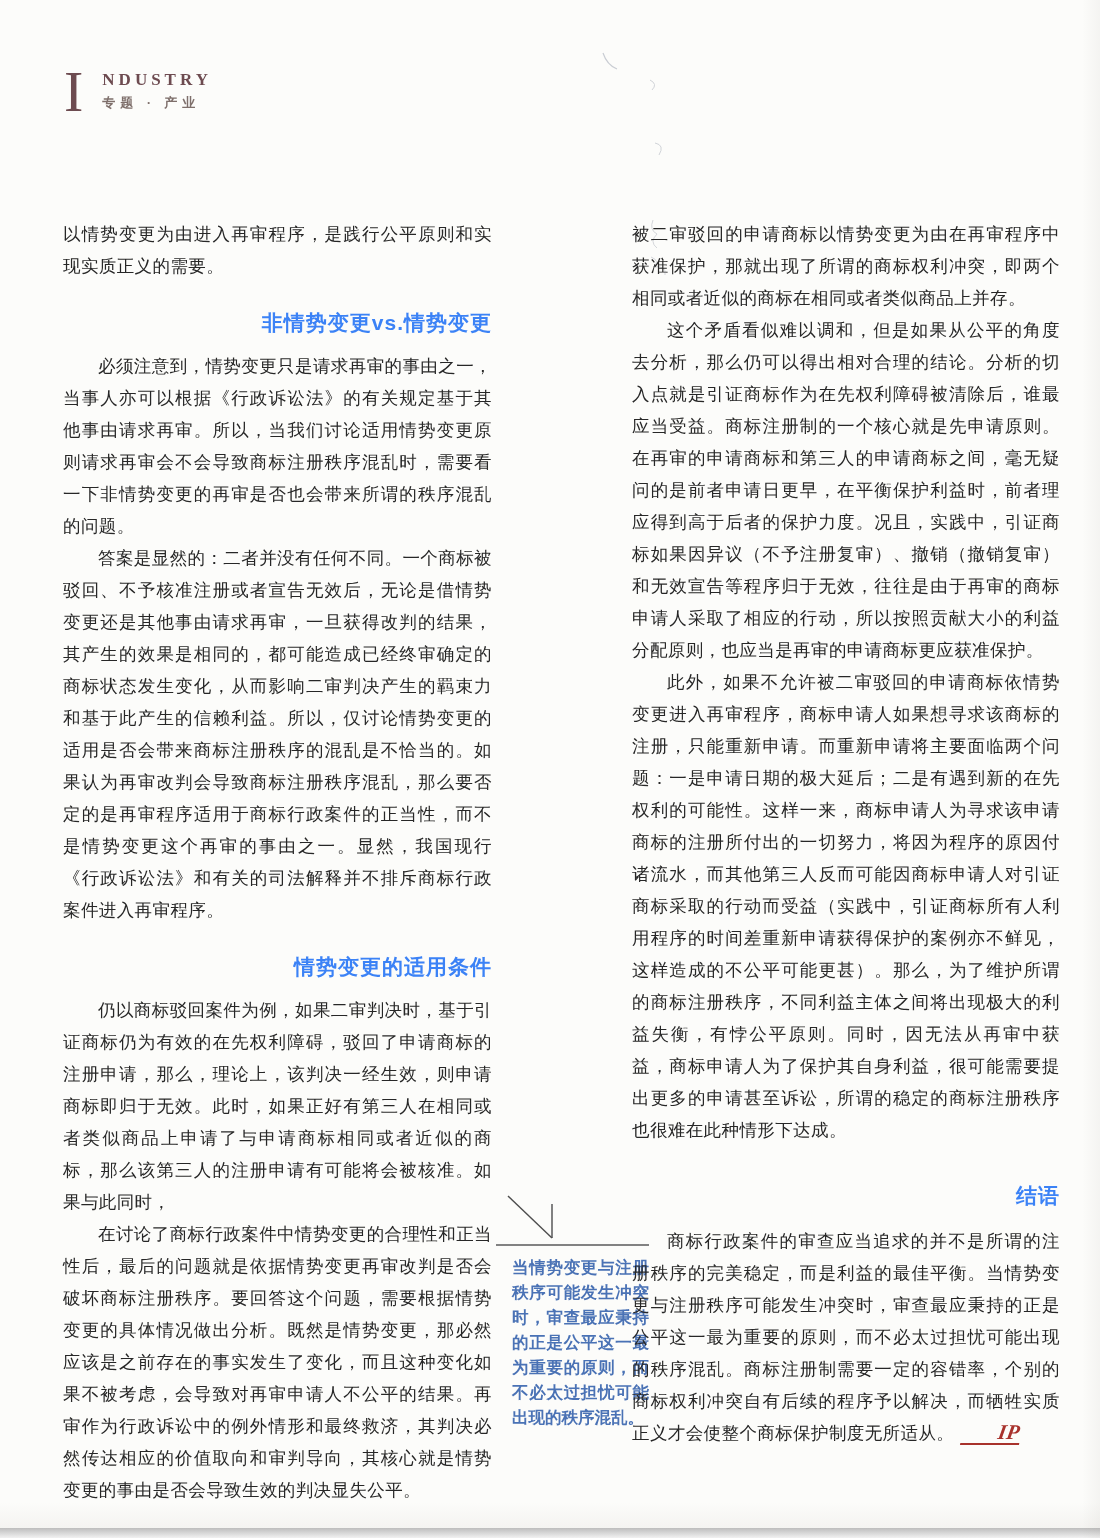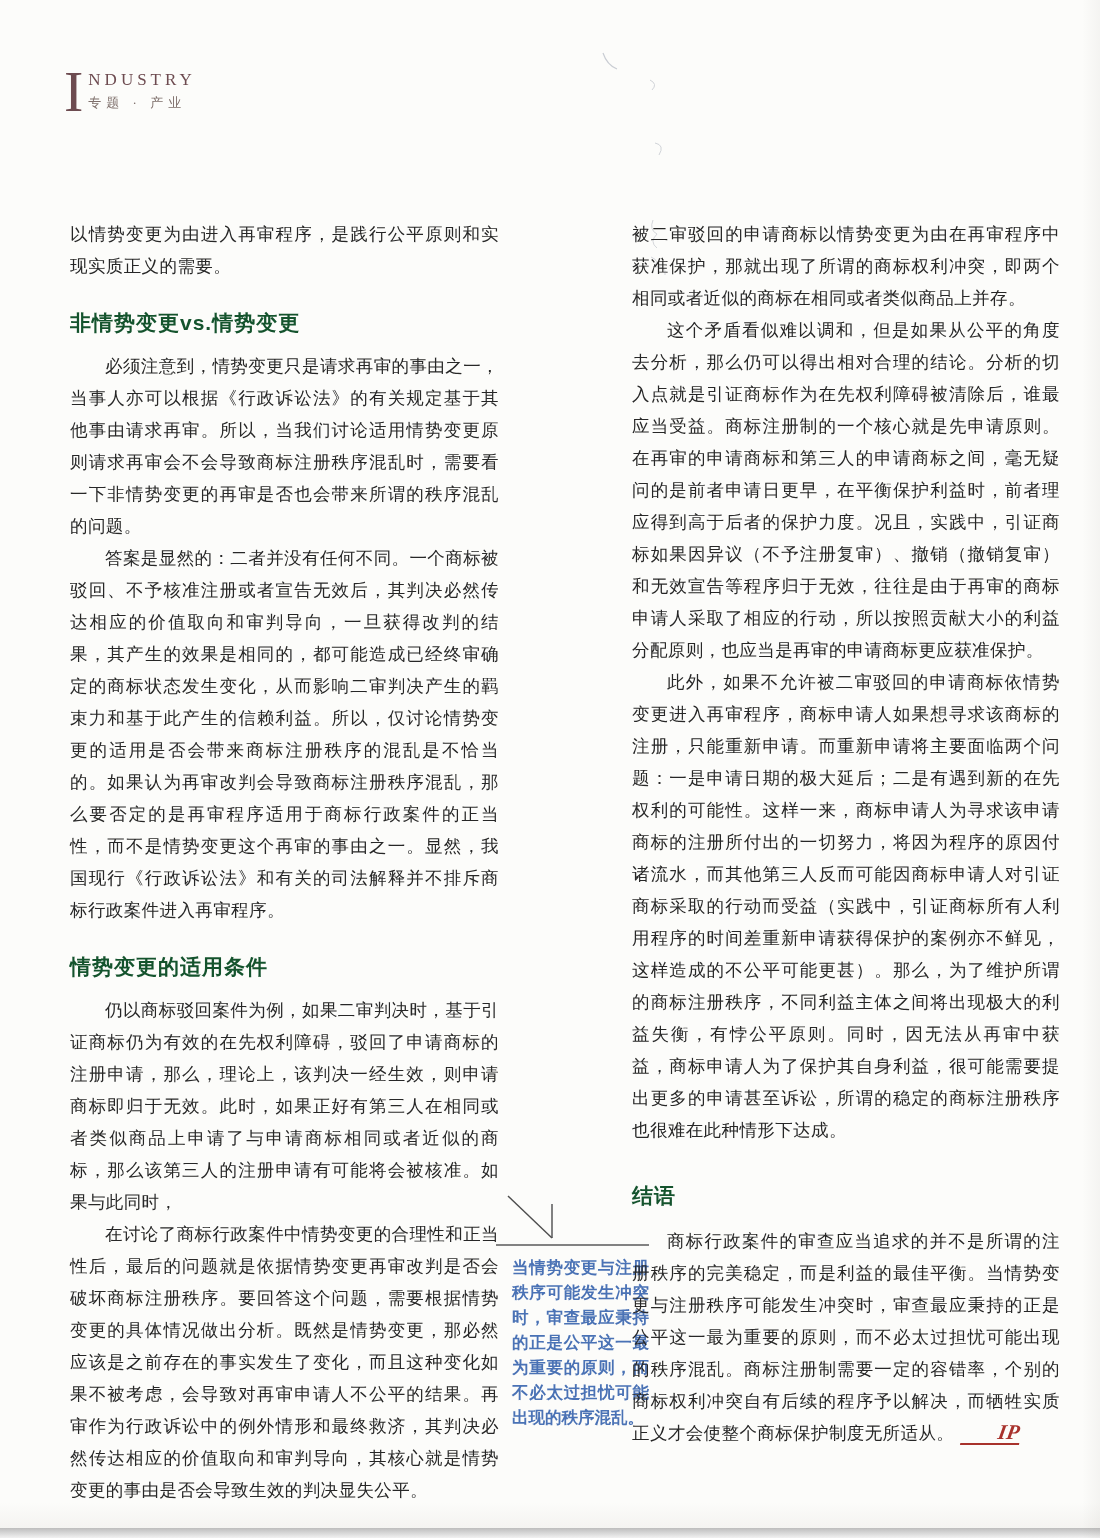--- a/index.html
+++ b/index.html
@@ -10,47 +10,48 @@
     overflow:hidden;
     font-family:"Liberation Serif","DejaVu Serif",serif;
   }
   
   .masthead { position:absolute; top:68px; left:64px; display:flex; align-items:flex-start; }
   .big-i {
     font-family:"Liberation Serif",serif;
     font-size:58px; line-height:0.82; font-weight:normal;
     color:#6d4b50; letter-spacing:0;
   }
-  .mast-right { display:flex; flex-direction:column; margin-left:5px; margin-top:2px; }
+  .mast-right { display:flex; flex-direction:column; margin-left:19px; margin-top:2px;font-weight:bold; }
   .mast-en {
     font-family:"Liberation Serif",serif;
     font-size:17px; letter-spacing:4px; color:#6d4b50;
   }
   .mast-cn {
     font-family:"Liberation Serif",serif;
     font-size:13px; letter-spacing:5px; color:#7e6f6b; margin-top:4px;
   }
   
   .col { position:absolute; top:218px; }
-  .col-left  { left:70px;  width:429px; }
+  .col-left  { left:63px;  width:429px; }
   .col-right { left:632px; width:428px; }
   .col p {
     margin:0; padding:0;
     font-size:17.5px; line-height:32px;
     color:#272727;
     text-align:justify; text-justify:inter-character;
     text-indent:2em;
     letter-spacing:0.4px;
   }
   .col p.no-indent { text-indent:0; }
   .col h2 {
     font-family:"Liberation Sans","DejaVu Sans",sans-serif;
-    font-size:21px; font-weight:bold; color:#14532d;
+    font-size:21px; font-weight:bold; color:#3b82f6;
     letter-spacing:1px;
     margin:27px 0 13px 0;
+    text-align:right;
   }
   .col h2.conclusion { margin-top:36px; margin-bottom:15px; }
   
   .pull-quote { position:absolute; left:496px; top:1188px; width:153px; }
   .pq-deco { display:block; }
   .pull-quote p {
     margin:7px 0 0 16px;
     font-family:"Liberation Sans","DejaVu Sans",sans-serif;
     font-weight:bold;
     font-size:16.5px; line-height:25px;
@@ -108,21 +109,21 @@
     <path d="M95,55 q8,4 2,10" fill="none" stroke="#9aa0ad" stroke-width="1"></path>
     <path d="M100,118 q10,2 4,12" fill="none" stroke="#9aa0ad" stroke-width="1"></path>
     <path d="M98,195 q-4,10 4,14 q-8,8 0,14" fill="none" stroke="#a3a8b3" stroke-width="1"></path>
     <path d="M96,232 q10,4 2,10 q14,-2 12,8" fill="none" stroke="#a3a8b3" stroke-width="1"></path>
   </svg>
 
   <section class="col col-left">
     <p class="no-indent">以情势变更为由进入再审程序，是践行公平原则和实现实质正义的需要。</p>
     <h2>非情势变更vs.情势变更</h2>
     <p>必须注意到，情势变更只是请求再审的事由之一，当事人亦可以根据《行政诉讼法》的有关规定基于其他事由请求再审。所以，当我们讨论适用情势变更原则请求再审会不会导致商标注册秩序混乱时，需要看一下非情势变更的再审是否也会带来所谓的秩序混乱的问题。</p>
-    <p>答案是显然的：二者并没有任何不同。一个商标被驳回、不予核准注册或者宣告无效后，其判决必然传达相应的价值取向和审判导向，一旦获得改判的结果，其产生的效果是相同的，都可能造成已经终审确定的商标状态发生变化，从而影响二审判决产生的羁束力和基于此产生的信赖利益。所以，仅讨论情势变更的适用是否会带来商标注册秩序的混乱是不恰当的。如果认为再审改判会导致商标注册秩序混乱，那么要否定的是再审程序适用于商标行政案件的正当性，而不是情势变更这个再审的事由之一。显然，我国现行《行政诉讼法》和有关的司法解释并不排斥商标行政案件进入再审程序。</p>
+    <p>答案是显然的：二者并没有任何不同。一个商标被驳回、不予核准注册或者宣告无效后，无论是借情势变更还是其他事由请求再审，一旦获得改判的结果，其产生的效果是相同的，都可能造成已经终审确定的商标状态发生变化，从而影响二审判决产生的羁束力和基于此产生的信赖利益。所以，仅讨论情势变更的适用是否会带来商标注册秩序的混乱是不恰当的。如果认为再审改判会导致商标注册秩序混乱，那么要否定的是再审程序适用于商标行政案件的正当性，而不是情势变更这个再审的事由之一。显然，我国现行《行政诉讼法》和有关的司法解释并不排斥商标行政案件进入再审程序。</p>
     <h2>情势变更的适用条件</h2>
     <p>仍以商标驳回案件为例，如果二审判决时，基于引证商标仍为有效的在先权利障碍，驳回了申请商标的注册申请，那么，理论上，该判决一经生效，则申请商标即归于无效。此时，如果正好有第三人在相同或者类似商品上申请了与申请商标相同或者近似的商标，那么该第三人的注册申请有可能将会被核准。如果与此同时，</p>
     <p>在讨论了商标行政案件中情势变更的合理性和正当性后，最后的问题就是依据情势变更再审改判是否会破坏商标注册秩序。要回答这个问题，需要根据情势变更的具体情况做出分析。既然是情势变更，那必然应该是之前存在的事实发生了变化，而且这种变化如果不被考虑，会导致对再审申请人不公平的结果。再审作为行政诉讼中的例外情形和最终救济，其判决必然传达相应的价值取向和审判导向，其核心就是情势变更的事由是否会导致生效的判决显失公平。</p>
   </section>
 
   <aside class="pull-quote">
     <svg class="pq-deco" width="153" height="60" viewBox="0 0 153 60">
       <line x1="12" y1="8" x2="56" y2="50" stroke="#4d4d4d" stroke-width="1.4"></line>
       <line x1="56" y1="16" x2="56" y2="50" stroke="#4d4d4d" stroke-width="1.4"></line>
       <line x1="0" y1="57" x2="153" y2="57" stroke="#5a5a5a" stroke-width="1.6"></line>

